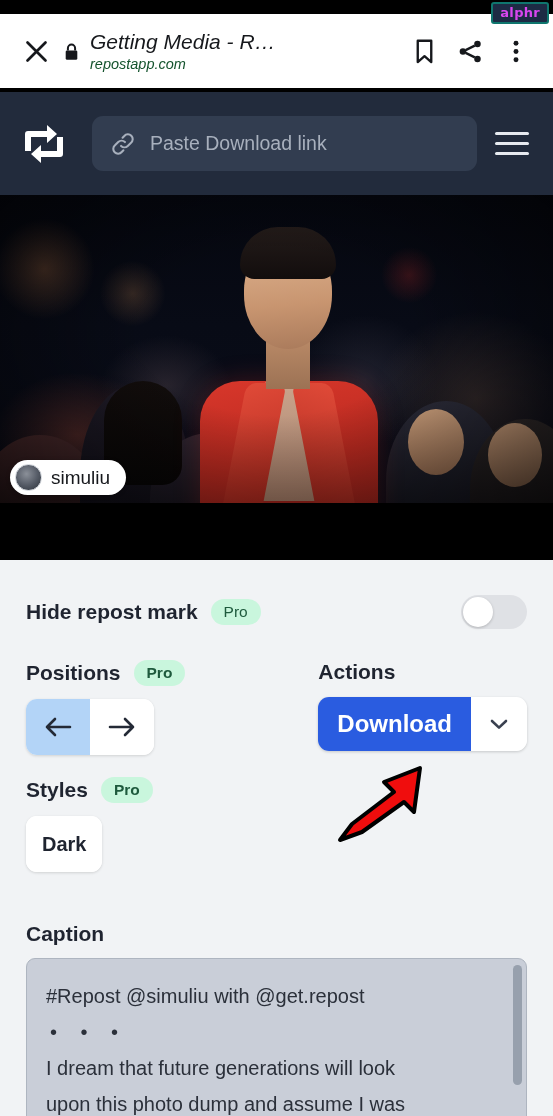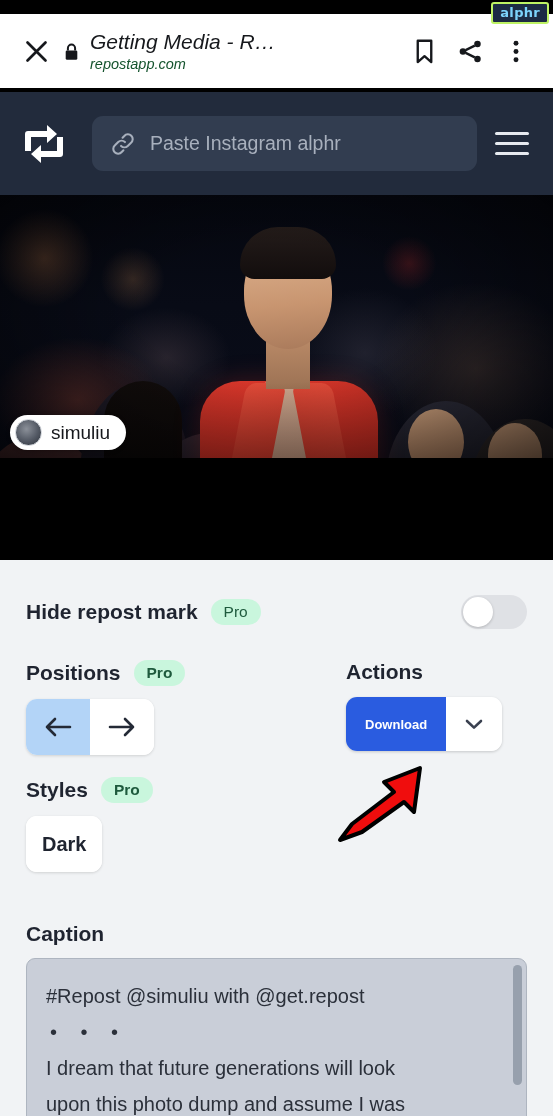--- a/index.html
+++ b/index.html
@@ -14,24 +14,24 @@
     width: 553px; height: 1116px;
     background: #000;
     overflow: hidden;
   }
 
   
   .watermark {
     position: absolute;
     top: 2px; right: 4px;
     background: #1d2b44;
-    border: 2px solid #bef264;
+    border: 2px solid #0f766e;
     border-radius: 3px;
     padding: 1px 7px 2px;
-    color: #7dd3fc;
+    color: #d946ef;
     font-size: 13px;
     font-weight: bold;
     letter-spacing: .3px;
     z-index: 60;
     font-family: "DejaVu Sans", sans-serif;
   }
 
   
   .browser-bar {
     position: absolute;
@@ -121,21 +121,21 @@
     display: block;
     height: 3px; width: 34px;
     background: #e7eaef;
     border-radius: 2px;
   }
 
   
   .media {
     position: absolute;
     top: 195px; left: 0;
-    width: 553px; height: 263px;
+    width: 553px; height: 308px;
     overflow: hidden;
     background: #04060f;
   }
   .media .bg {
     position: absolute; inset: 0;
     background:
       radial-gradient(ellipse 120px 90px at 14% 78%, rgba(130,60,48,.55), transparent 70%),
       radial-gradient(ellipse 90px 70px at 30% 62%, rgba(70,58,66,.5), transparent 72%),
       radial-gradient(ellipse 140px 120px at 86% 66%, rgba(92,70,58,.45), transparent 72%),
       radial-gradient(ellipse 100px 90px at 66% 60%, rgba(60,58,72,.45), transparent 72%),
@@ -344,21 +344,21 @@
   .seg > div.on { background: #b3d4f7; }
   .dl-group {
     display: inline-flex;
     border-radius: 11px;
     overflow: hidden;
     box-shadow: 0 1px 3px rgba(0,0,0,.18);
   }
   .dl-main {
     background: #2a5ce0;
     color: #ffffff;
-    font-size: 13px;
+    font-size: 24px;
     font-weight: bold;
     height: 54px;
     display: flex;
     align-items: center;
     padding: 0 19px;
   }
   .dl-caret {
     background: #ffffff;
     width: 56px; height: 54px;
     display: flex;
@@ -459,21 +459,21 @@
       <svg width="48" height="46" viewBox="0 0 48 46">
         <path d="M5 30 V13 a3 3 0 0 1 3-3 H27 V4 l10 9 -10 9 V16 H11 v14 Z" fill="#ffffff"></path>
         <path d="M43 16 v17 a3 3 0 0 1 -3 3 H21 v6 l-10 -9 10 -9 v6 h16 V16 Z" fill="#ffffff"></path>
       </svg>
     </div>
     <div class="link-input">
       <svg width="26" height="26" viewBox="0 0 24 24">
         <path d="M10.2 13.8 a4.4 4.4 0 0 0 6.2 0 l3-3 a4.4 4.4 0 1 0 -6.2 -6.2 l-1.6 1.6" fill="none" stroke="#a8b0bd" stroke-width="1.9" stroke-linecap="round"></path>
         <path d="M13.8 10.2 a4.4 4.4 0 0 0 -6.2 0 l-3 3 a4.4 4.4 0 1 0 6.2 6.2 l1.6 -1.6" fill="none" stroke="#a8b0bd" stroke-width="1.9" stroke-linecap="round"></path>
       </svg>
-      <span class="ph">Paste Instagram alphr</span>
+      <span class="ph">Paste Download link</span>
     </div>
     <div class="hamburger">
       <i></i>
       <i></i>
       <i></i>
     </div>
   </div>
 
   <div class="media">
     <div class="bg"></div>

